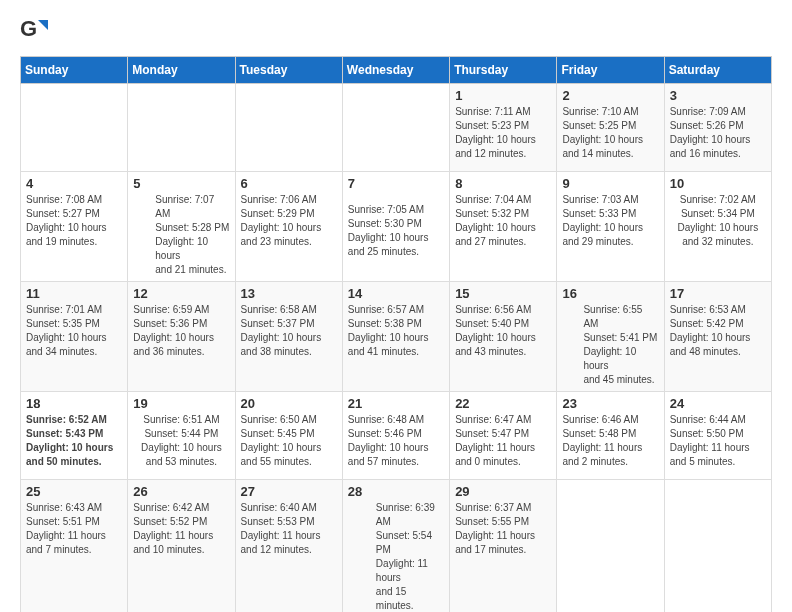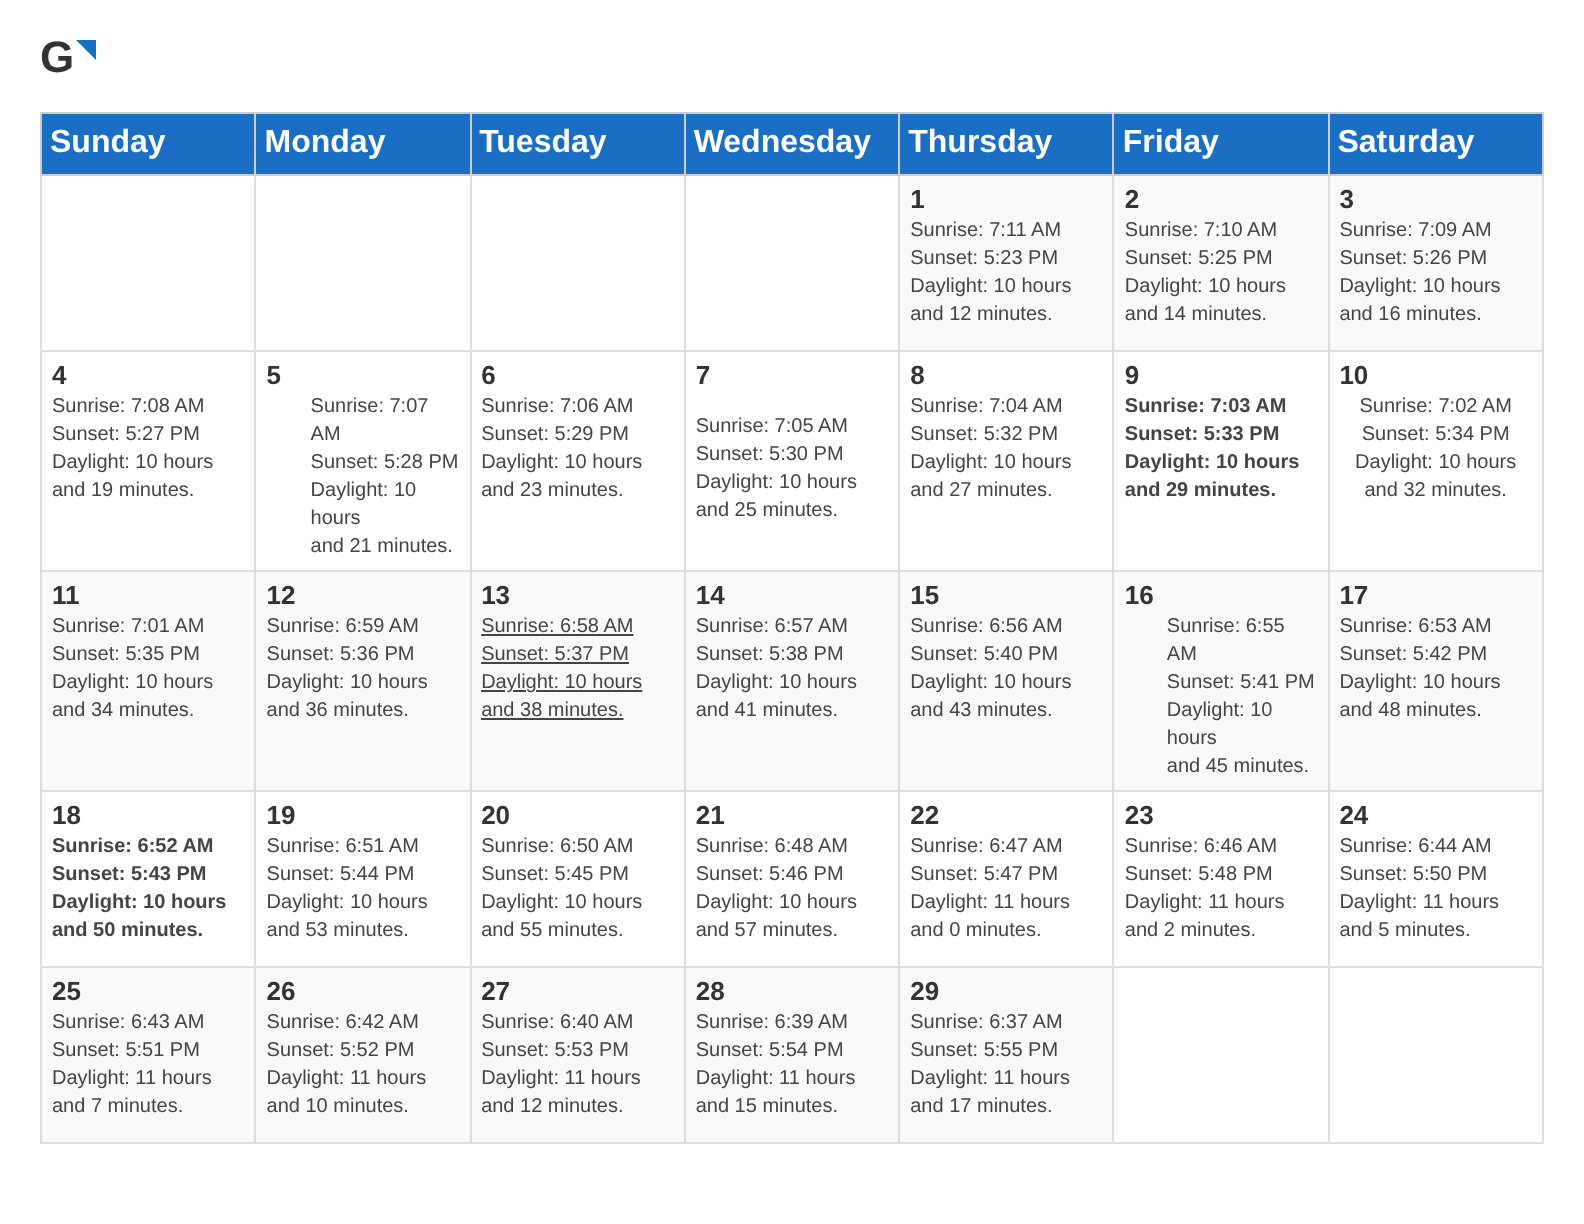--- a/index.html
+++ b/index.html
@@ -50,21 +50,21 @@
       margin-top: 2px;
     }
     table {
       width: 100%;
       border-collapse: collapse;
       table-layout: fixed;
     }
     thead tr th {
       background: #1a6fc4;
       color: #fff;
-      font-size: 16px;
+      font-size: 12px;
       font-weight: bold;
       padding: 6px 4px;
       text-align: left;
       border: 1px solid #ccc;
     }
     tbody tr td {
       border: 1px solid #ddd;
       vertical-align: top;
       padding: 4px 5px;
       font-size: 10.5px;
@@ -181,21 +181,21 @@
         </td>
         <td>
           <span class="day-number">8</span>
           <div class="day-info" style="white-space: pre-line;">Sunrise: 7:04 AM
 Sunset: 5:32 PM
 Daylight: 10 hours
 and 27 minutes.</div>
         </td>
         <td>
           <span class="day-number">9</span>
-          <div class="day-info" style="white-space: pre-line; font-weight: bold;">Sunrise: 7:03 AM
+          <div class="day-info" style="white-space: pre-line;">Sunrise: 7:03 AM
 Sunset: 5:33 PM
 Daylight: 10 hours
 and 29 minutes.</div>
         </td>
         <td>
           <span class="day-number">10</span>
           <div class="day-info" style="white-space: pre-line; text-align: center;">Sunrise: 7:02 AM
 Sunset: 5:34 PM
 Daylight: 10 hours
 and 32 minutes.</div>
@@ -211,21 +211,21 @@
         </td>
         <td>
           <span class="day-number">12</span>
           <div class="day-info" style="white-space: pre-line;">Sunrise: 6:59 AM
 Sunset: 5:36 PM
 Daylight: 10 hours
 and 36 minutes.</div>
         </td>
         <td>
           <span class="day-number">13</span>
-          <div class="day-info" style="white-space: pre-line; text-decoration: underline;">Sunrise: 6:58 AM
+          <div class="day-info" style="white-space: pre-line;">Sunrise: 6:58 AM
 Sunset: 5:37 PM
 Daylight: 10 hours
 and 38 minutes.</div>
         </td>
         <td>
           <span class="day-number">14</span>
           <div class="day-info" style="white-space: pre-line;">Sunrise: 6:57 AM
 Sunset: 5:38 PM
 Daylight: 10 hours
 and 41 minutes.</div>
@@ -255,21 +255,21 @@
       <tr>
         <td>
           <span class="day-number">18</span>
           <div class="day-info" style="white-space: pre-line; font-weight: bold;">Sunrise: 6:52 AM
 Sunset: 5:43 PM
 Daylight: 10 hours
 and 50 minutes.</div>
         </td>
         <td>
           <span class="day-number">19</span>
-          <div class="day-info" style="white-space: pre-line;">Sunrise: 6:51 AM
+          <div class="day-info" style="white-space: pre-line; text-align: center;">Sunrise: 6:51 AM
 Sunset: 5:44 PM
 Daylight: 10 hours
 and 53 minutes.</div>
         </td>
         <td>
           <span class="day-number">20</span>
           <div class="day-info" style="white-space: pre-line;">Sunrise: 6:50 AM
 Sunset: 5:45 PM
 Daylight: 10 hours
 and 55 minutes.</div>
@@ -320,21 +320,21 @@
         </td>
         <td>
           <span class="day-number">27</span>
           <div class="day-info" style="white-space: pre-line;">Sunrise: 6:40 AM
 Sunset: 5:53 PM
 Daylight: 11 hours
 and 12 minutes.</div>
         </td>
         <td>
           <span class="day-number">28</span>
-          <div class="day-info" style="white-space: pre-line;">Sunrise: 6:39 AM
+          <div class="day-info" style="white-space: pre-line; margin-left: 28px;">Sunrise: 6:39 AM
 Sunset: 5:54 PM
 Daylight: 11 hours
 and 15 minutes.</div>
         </td>
         <td>
           <span class="day-number">29</span>
           <div class="day-info" style="white-space: pre-line;">Sunrise: 6:37 AM
 Sunset: 5:55 PM
 Daylight: 11 hours
 and 17 minutes.</div>

